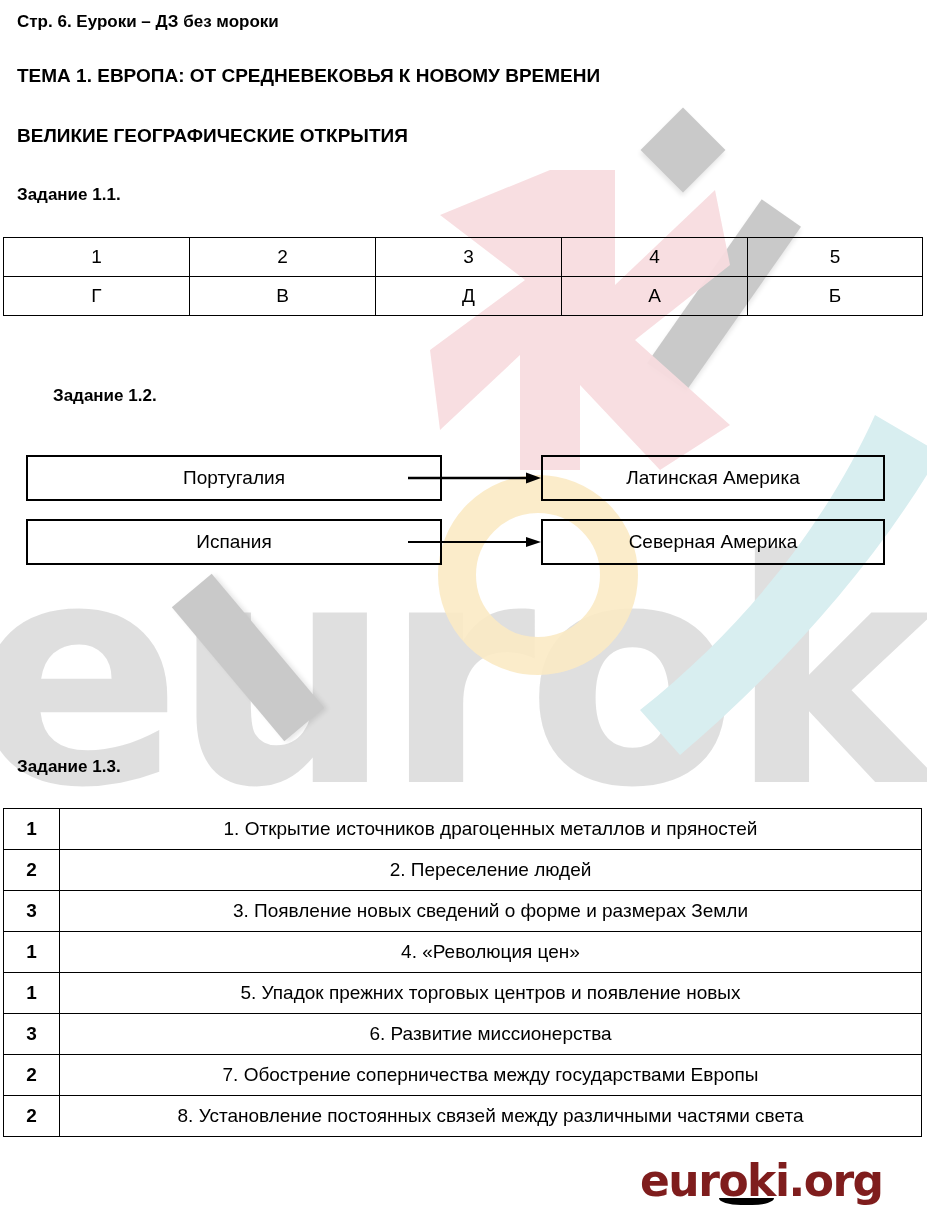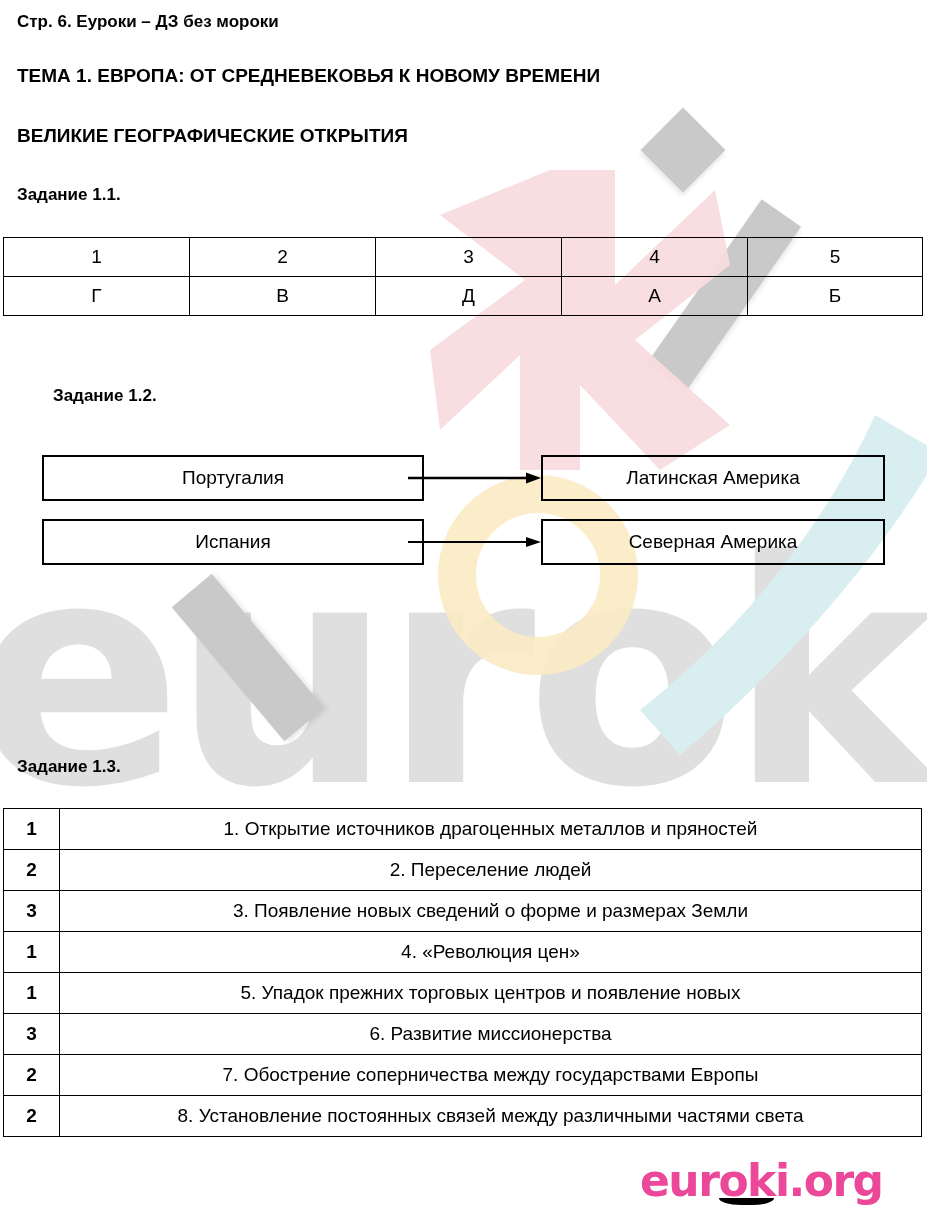--- a/index.html
+++ b/index.html
@@ -165,22 +165,22 @@
     height: 46px;
     border: 2px solid #000000;
     box-sizing: border-box;
     background: transparent;
     display: flex;
     align-items: center;
     justify-content: center;
     font-size: 19px;
   }
   .match-box.left {
-    left: 42px;
-    width: 382px;
+    left: 26px;
+    width: 416px;
     text-align: center;
   }
   .match-box.right {
     left: 541px;
     width: 344px;
   }
   .match-arrow {
     position: absolute;
     left: 408px;
     top: 17px;
@@ -216,21 +216,21 @@
 
   
   #site-logo {
     position: absolute;
     left: 640px;
     top: 1155px;
     font-size: 44px;
     font-weight: bold;
     letter-spacing: -1.5px;
     font-family: "DejaVu Sans", sans-serif;
-    color: #ec4899;
+    color: #7f1d1d;
     white-space: nowrap;
   }
   #site-logo .logo-ok {
     position: relative;
     display: inline-block;
   }
   #site-logo .logo-ok::after {
     content: "";
     position: absolute;
     left: 1px;

